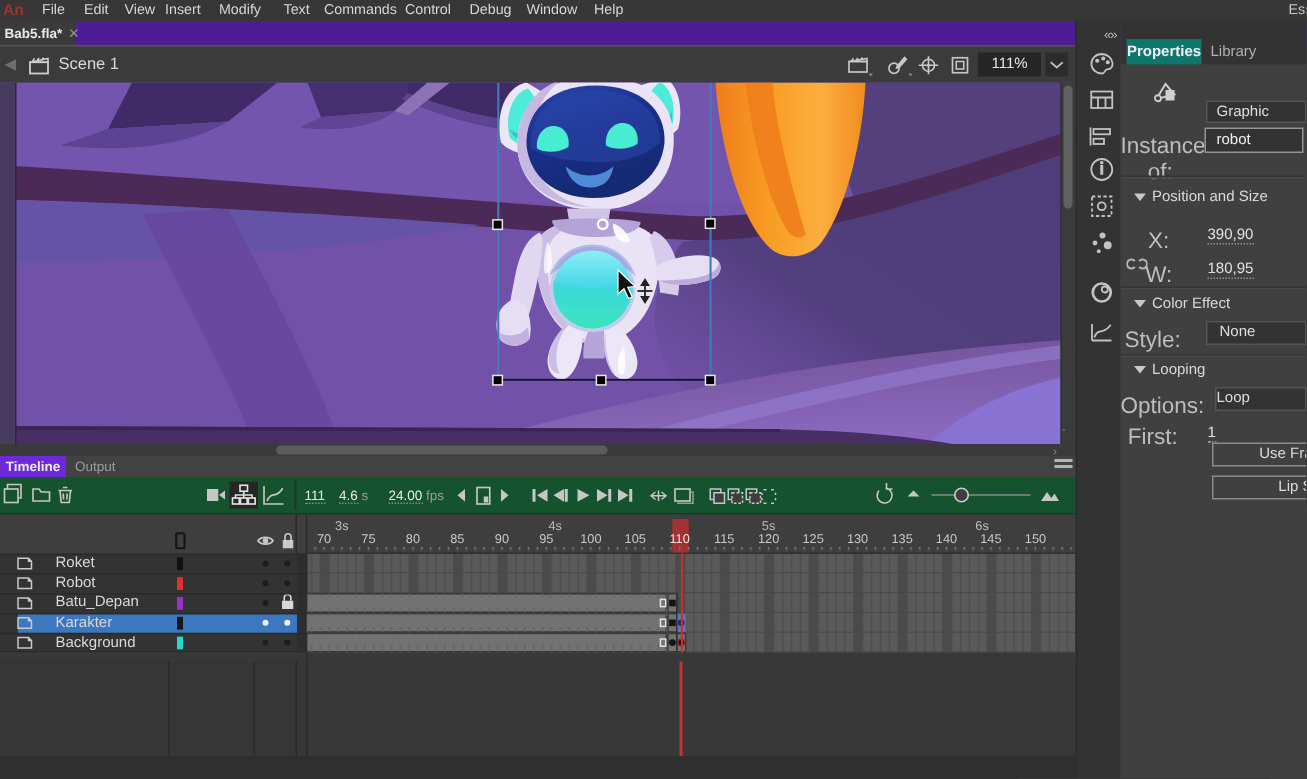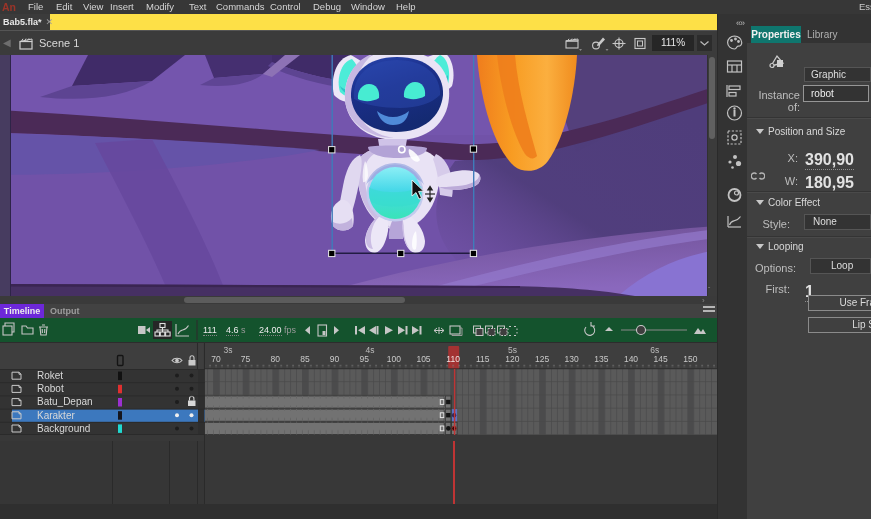--- a/index.html
+++ b/index.html
@@ -6,21 +6,21 @@
   body{width:871px;height:519px;position:relative;overflow:hidden;
        font-family:"Liberation Sans",sans-serif;-webkit-font-smoothing:antialiased;}
   .abs{position:absolute;}
   
   #menubar{left:0;top:0;width:871px;height:14px;background:#373737;color:#d6d6d6;
            font-size:9.5px;line-height:14px;}
   #menubar span.mi{position:absolute;top:0;}
   #anlogo{position:absolute;left:2px;top:1px;width:16px;height:12px;
           color:#9c3428;font-weight:bold;font-size:10.5px;line-height:12px;}
   
-  #tabbar{left:0;top:14px;width:871px;height:16px;background:#fde047;}
+  #tabbar{left:0;top:14px;width:871px;height:16px;background:#4c1d95;}
   #doctab{position:absolute;left:0;top:0;width:50px;height:16px;background:#3b3b3b;
           color:#e8e8e8;font-size:9px;line-height:16px;}
   #doctab b{font-weight:bold;padding-left:3px;}
   #doctab i{font-style:normal;color:#9a9a9a;padding-left:4px;font-size:9px;}
   
   #scenebar{left:0;top:30px;width:717px;height:25px;background:#3b3b3b;color:#d9d9d9;
             font-size:11px;border-top:1px solid #555;box-sizing:border-box;}
   
   #stage{left:0;top:55px;width:717px;height:241px;}
   
@@ -29,33 +29,33 @@
   #hsb{left:0;top:296px;width:717px;height:8px;background:#3a3a3a;}
   #hsbth{left:184px;top:297px;width:221px;height:6px;background:#5c5c5c;border-radius:3px;}
   
   #strip{left:717px;top:14px;width:30px;height:505px;background:#333333;border-left:1px solid #2a2a2a;box-sizing:border-box;}
   
   #props{left:747px;top:14px;width:124px;height:505px;background:#404040;overflow:hidden;}
   #ptabs{position:absolute;left:0;top:0;width:124px;height:29px;background:#333333;}
   #ptab1{position:absolute;left:4px;top:12px;width:50px;height:17px;background:#0f766e;
          color:#f0f0f0;font-size:10px;font-weight:bold;line-height:17px;text-align:center;}
   #ptab2{position:absolute;left:60px;top:12px;color:#b0b0b0;font-size:10px;line-height:17px;}
-  .plabel{position:absolute;color:#bdbdbd;font-size:11px;text-align:right;}
-  .pvalue{position:absolute;color:#e2e2e2;font-size:16px;border-bottom:1px dotted #8f8f8f;font-weight:bold;}
+  .plabel{position:absolute;color:#bdbdbd;font-size:15px;text-align:center;}
+  .pvalue{position:absolute;color:#e2e2e2;font-size:10px;border-bottom:1px dotted #8f8f8f;}
   .phead{position:absolute;color:#d8d8d8;font-size:10px;}
   .pfield{position:absolute;background:#333333;border:1px solid #2a2a2a;color:#dedede;
           font-size:10px;box-sizing:border-box;}
   .pdiv{position:absolute;left:0;width:124px;height:1px;background:#343434;border-bottom:1px solid #4a4a4a;}
   .pbtn{position:absolute;left:61px;width:70px;height:16px;background:#404040;border:1px solid #8b8b8b;
         color:#dcdcdc;font-size:10px;line-height:14px;box-sizing:border-box;}
   
   #tlbar{left:0;top:304px;width:717px;height:14px;background:#424242;}
   #tltab1{position:absolute;left:0;top:0;width:44px;height:14px;background:#6d28d9;
           color:#ececec;font-size:9px;font-weight:bold;line-height:14px;text-align:center;}
-  #tltab2{position:absolute;left:50px;top:0;color:#9d9d9d;font-size:9px;font-weight:bold;line-height:14px;}
+  #tltab2{position:absolute;left:50px;top:0;color:#9d9d9d;font-size:9px;font-weight:normal;line-height:14px;}
   #tltools{left:0;top:318px;width:717px;height:25px;background:#14532d;border-bottom:1px solid #2c2c2c;box-sizing:border-box;}
   #tlhead{left:0;top:343px;width:717px;height:26px;background:#3e3e3e;}
   #layers{left:0;top:369px;width:205px;height:66px;background:#333333;}
   .lrow{position:absolute;left:12px;width:197px;height:13.2px;color:#d8d8d8;font-size:10px;}
   .lrow .nm{position:absolute;left:25px;top:0;line-height:13.2px;}
   #frames{left:205px;top:343px;width:512px;height:98px;}
   #tlbottom{left:0;top:435px;width:717px;height:84px;background:#383838;}
   #tlfoot{left:0;top:504px;width:717px;height:15px;background:#2f2f2f;}
   .dotu{border-bottom:1px dotted #858585;}
 </style>
@@ -321,21 +321,21 @@
   <div class="pvalue" style="left:58px;top:160px">180,95</div>
   <div class="pdiv" style="top:177px"></div>
   <div class="phead" style="left:21px;top:183px">Color Effect</div>
   <div style="position:absolute;left:9px;top:186px;width:0;height:0;border-left:4px solid transparent;border-right:4px solid transparent;border-top:5px solid #c8c8c8"></div>
   <div class="plabel" style="left:0px;top:204px;width:43px">Style:</div>
   <div class="pfield" style="left:57px;top:200px;width:67px;height:16px;line-height:14px;padding-left:8px;border-color:#555">None</div>
   <div class="pdiv" style="top:222px"></div>
   <div class="phead" style="left:21px;top:227px">Looping</div>
   <div style="position:absolute;left:9px;top:230px;width:0;height:0;border-left:4px solid transparent;border-right:4px solid transparent;border-top:5px solid #c8c8c8"></div>
   <div class="plabel" style="left:0px;top:248px;width:49px">Options:</div>
-  <div class="pfield" style="left:63px;top:244px;width:61px;height:16px;line-height:14px;padding-left:20px;border-color:#555">Loop</div>
+  <div class="pfield" style="left:63px;top:244px;width:61px;height:16px;line-height:14px;padding-left:0;border-color:#555">Loop</div>
   <div class="plabel" style="left:0px;top:269px;width:43px">First:</div>
   <div class="pvalue" style="left:58px;top:269px">1</div>
   <div class="pbtn" style="top:281px;text-align:right;padding-right:2px">Use Fra</div>
   <div class="pbtn" style="top:303px;text-align:right;padding-right:2px">Lip S</div>
 </div>
 
 <div class="abs" id="tlbar">
   <div id="tltab1">Timeline</div>
   <div id="tltab2">Output</div>
   <div style="position:absolute;left:703px;top:2px;width:12px;height:10px;border-top:2px solid #b5b5b5;border-bottom:2px solid #b5b5b5">

